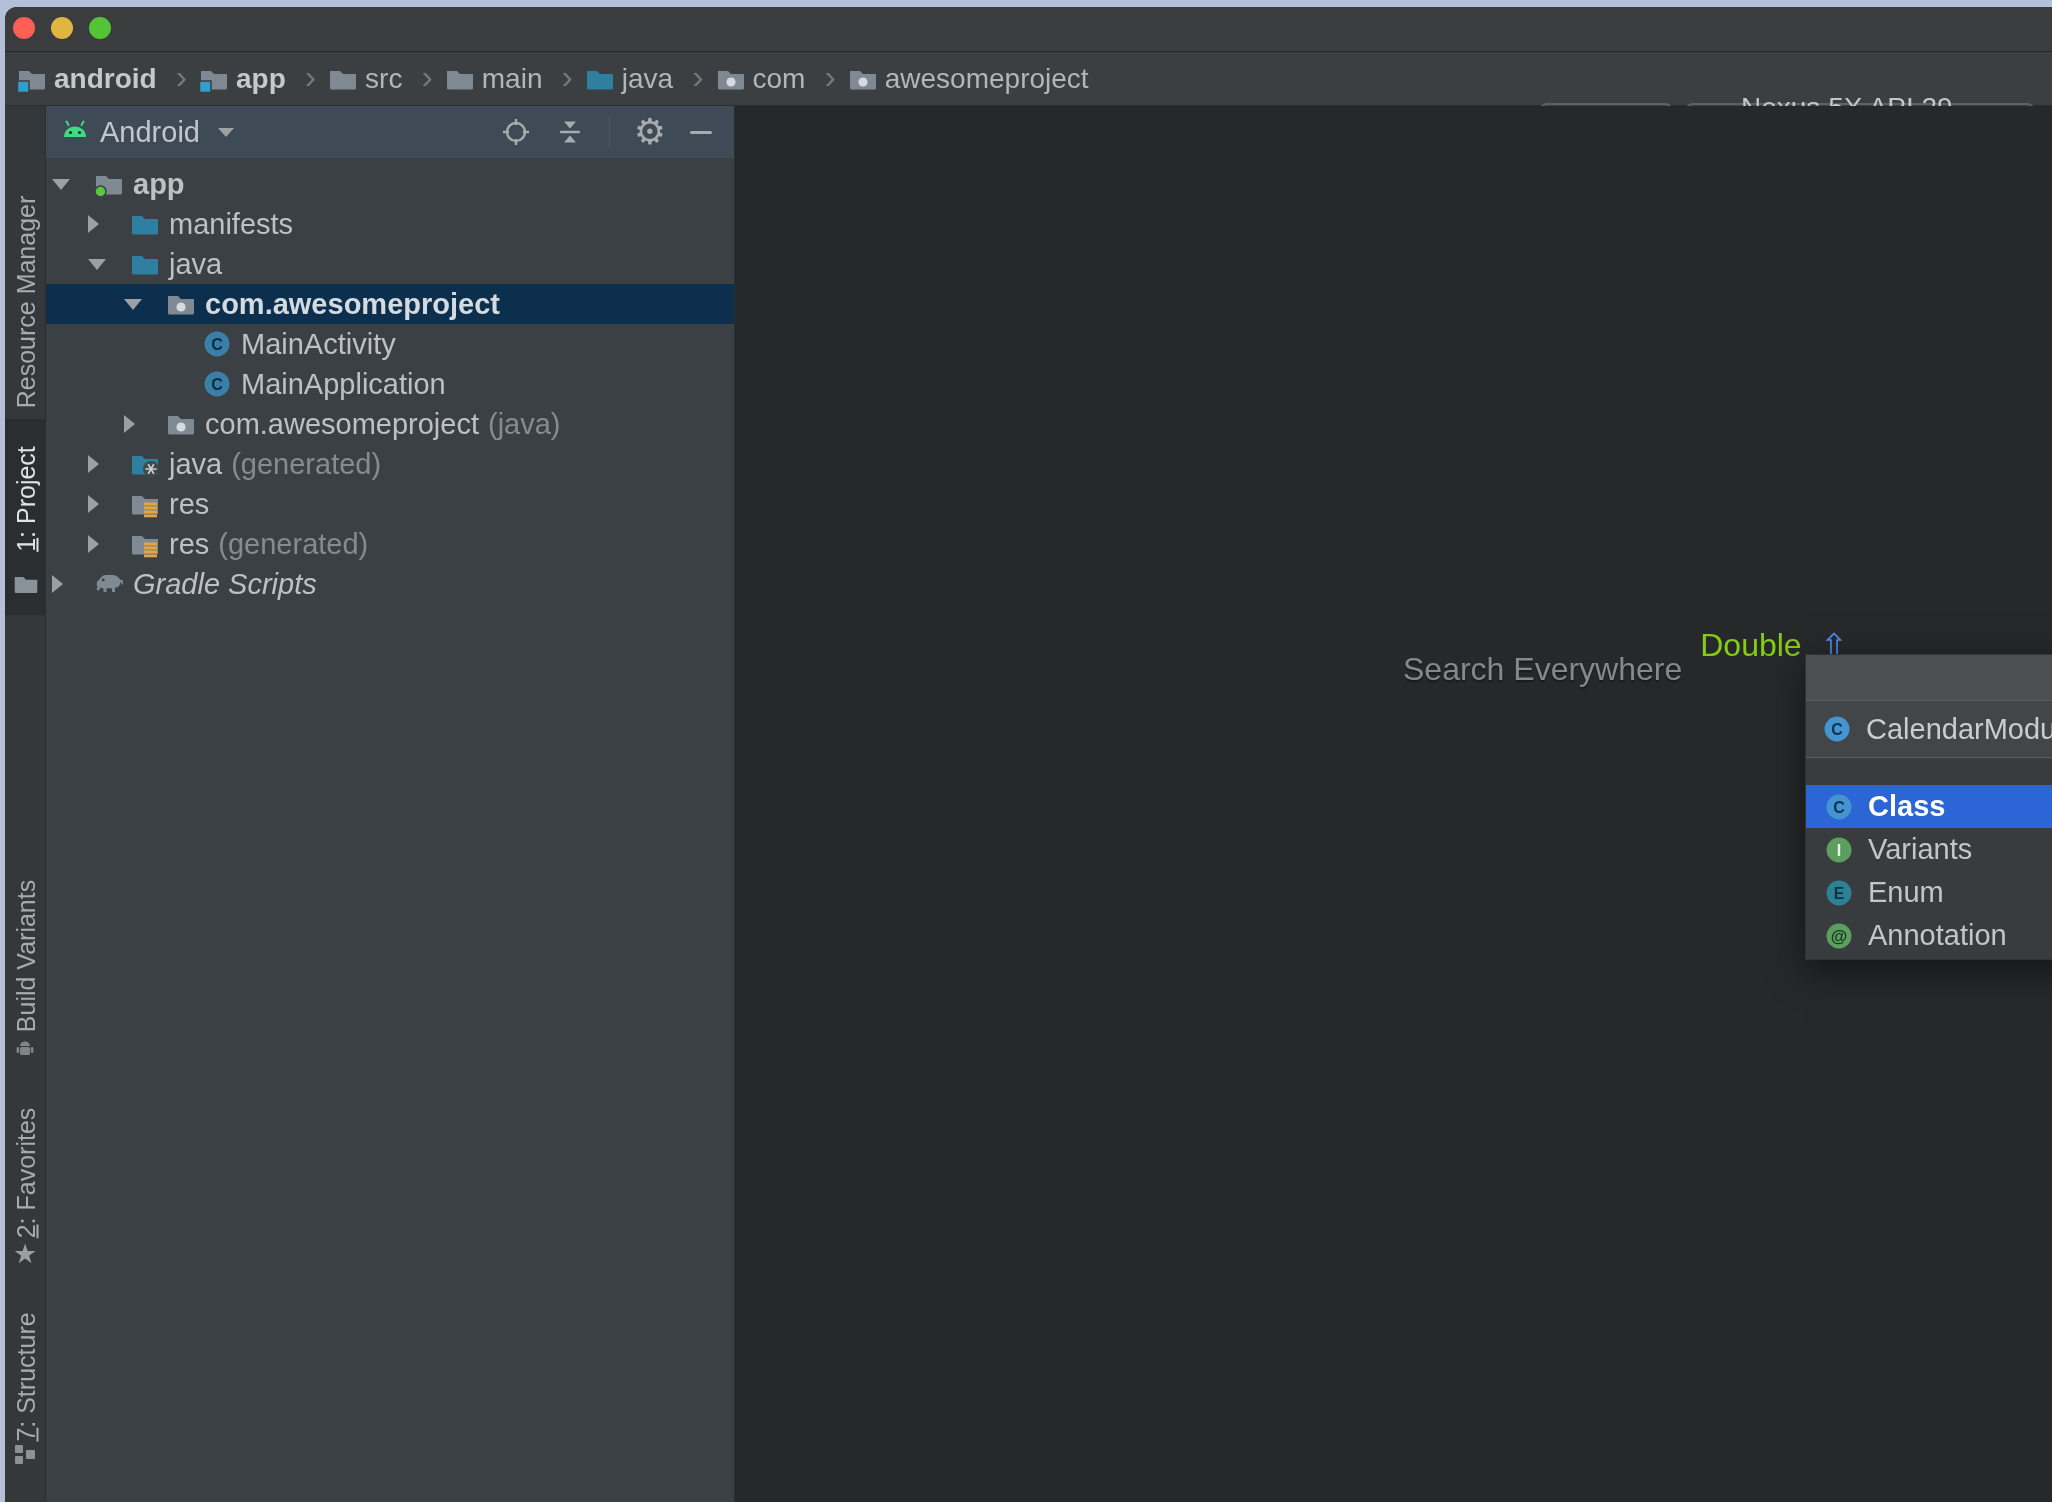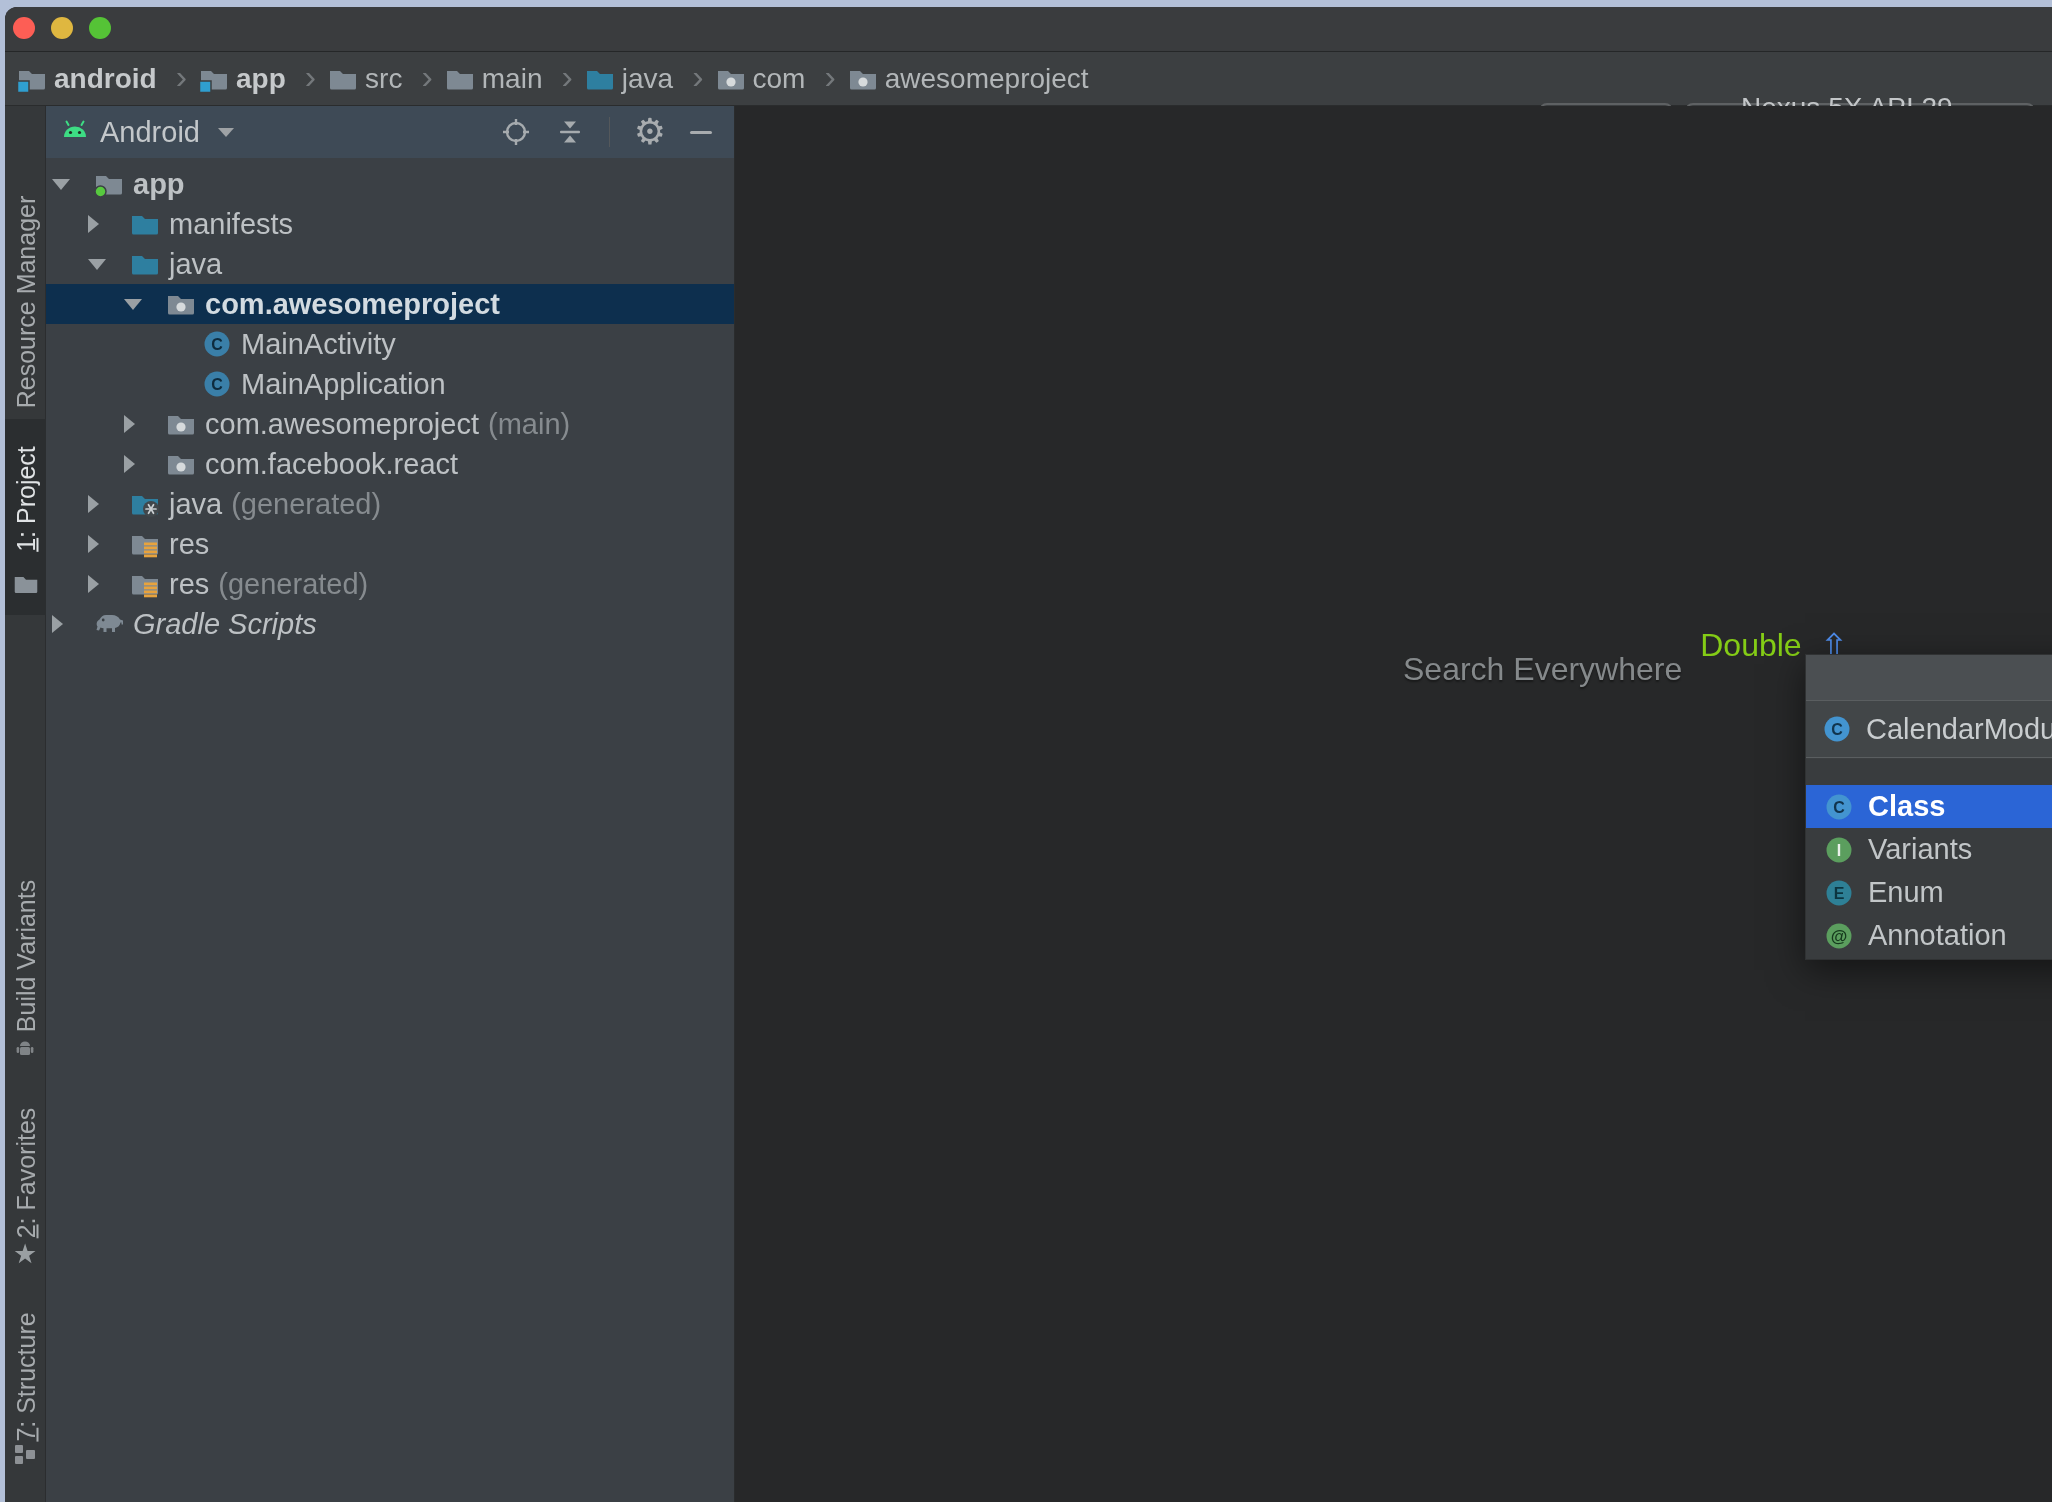--- a/index.html
+++ b/index.html
@@ -360,34 +360,23 @@
 
         <div class="tree-row" style="padding-left: 78px;">
           <span class="arrow-slot">
             <span class="tri-right"></span>
           </span>
           <span class="tree-icon"><svg viewBox="0 0 30 30" width="30" height="30">
               <path d="M2 24 V7 h10 l3 3 h13 v14 a1.5 1.5 0 0 1 -1.5 1.5 h-23 A1.5 1.5 0 0 1 2 24 z" fill="#7e8993"></path>
               <circle cx="15" cy="18" r="4.6" fill="#d6dadc"></circle>
             </svg></span>
           <span class="tree-label flag-bold-target">com.awesomeproject</span>
-          <span class="tree-suffix">(main)</span>
-        </div>
-
-        <div class="tree-row" style="padding-left: 78px;">
-          <span class="arrow-slot">
-            <span class="tri-right"></span>
-          </span>
-          <span class="tree-icon"><svg viewBox="0 0 30 30" width="30" height="30">
-              <path d="M2 24 V7 h10 l3 3 h13 v14 a1.5 1.5 0 0 1 -1.5 1.5 h-23 A1.5 1.5 0 0 1 2 24 z" fill="#7e8993"></path>
-              <circle cx="15" cy="18" r="4.6" fill="#d6dadc"></circle>
-            </svg></span>
-          <span class="tree-label flag-bold-target">com.facebook.react</span>
-
-        </div>
+          <span class="tree-suffix">(java)</span>
+        </div>
+
 
         <div class="tree-row" style="padding-left: 42px;">
           <span class="arrow-slot">
             <span class="tri-right"></span>
           </span>
           <span class="tree-icon"><svg viewBox="0 0 30 30" width="30" height="30">
               <path d="M2 24 V7 h10 l3 3 h13 v14 a1.5 1.5 0 0 1 -1.5 1.5 h-23 A1.5 1.5 0 0 1 2 24 z" fill="#2e7fa0"></path>
               <circle cx="21" cy="20" r="8" fill="#41474b"></circle>
               <g stroke="#c9ced1" stroke-width="1.7" stroke-linecap="round">
                 <line x1="21" y1="20" x2="26.0" y2="20.0"></line>

